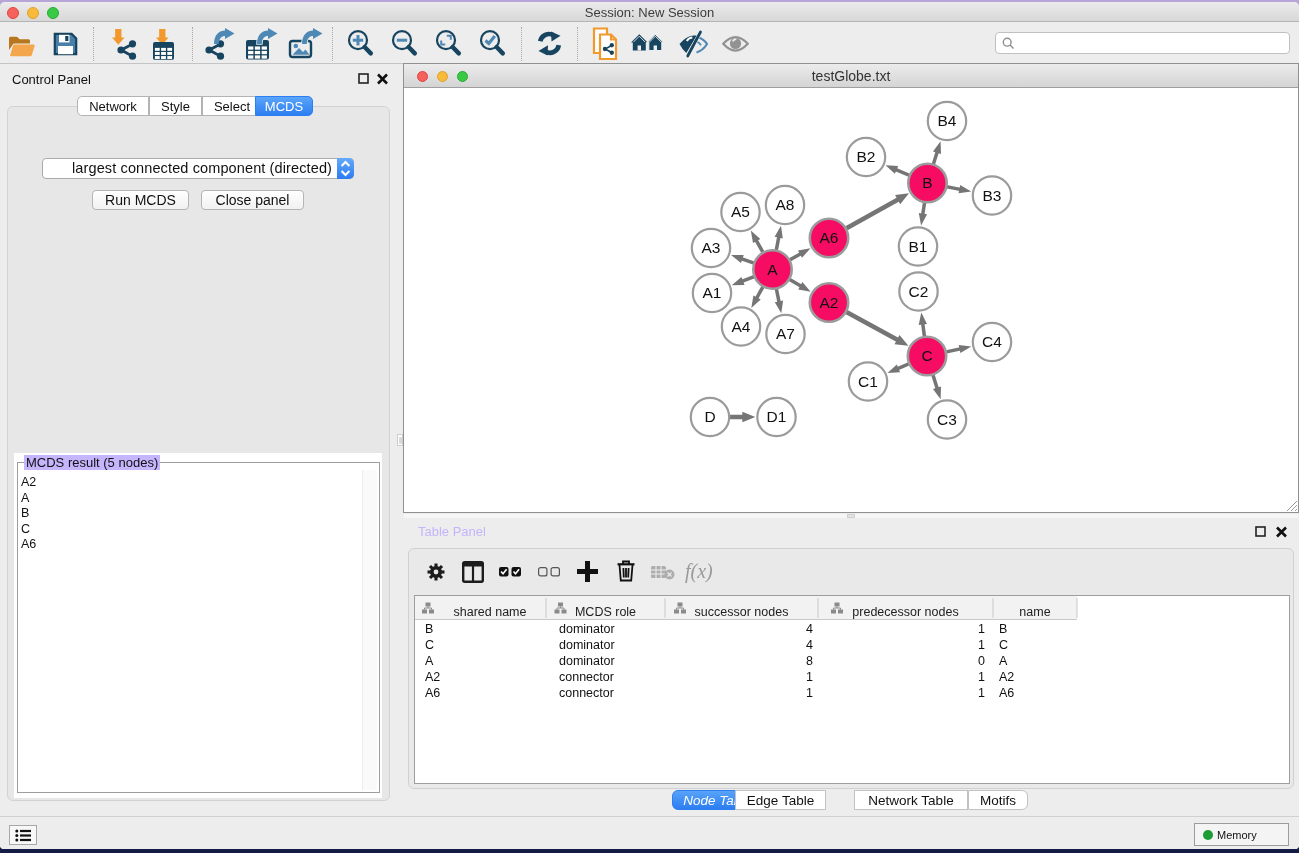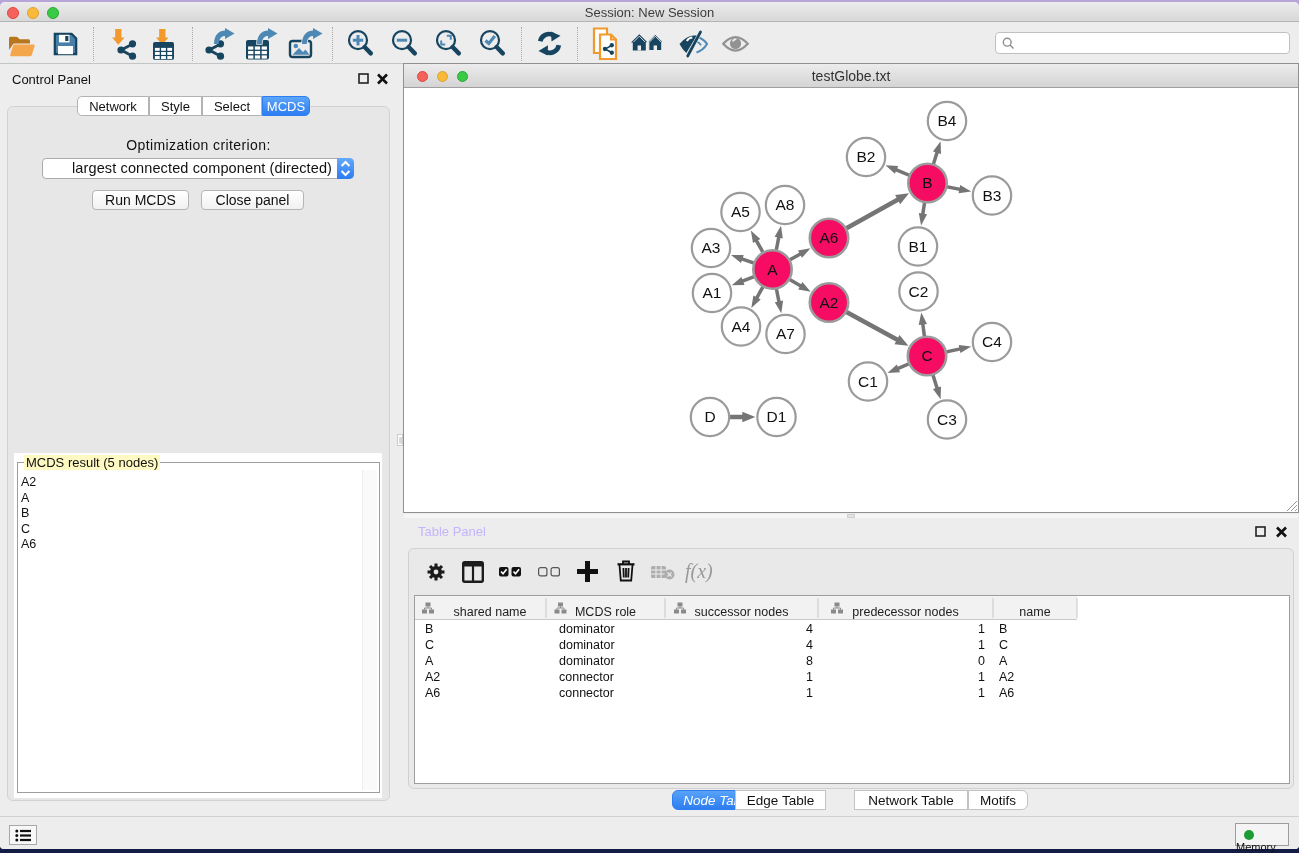--- a/index.html
+++ b/index.html
@@ -24,21 +24,21 @@
 .ctab.sel { background:linear-gradient(#5ba5f9,#2d7ef2); color:#fff; border-color:#2d7ef2; }
 #opt-lbl { position:absolute; left:0px; top:137px; width:397px; text-align:center; font-size:14px; letter-spacing:0.4px; color:#111; }
 #dropdown { position:absolute; left:42px; top:158px; width:312px; height:21px; background:#fff;
    border:1px solid #ababab; border-radius:4px; font-size:14.5px; letter-spacing:0.12px; color:#111; line-height:19px; padding-left:29px; }
 #dd-btn { position:absolute; right:-1px; top:-1px; width:17px; height:21px; border-radius:0 5px 5px 0;
    background:linear-gradient(#64a9fa,#2c7cf1); }
 .btn { position:absolute; height:20px; background:linear-gradient(#ffffff,#f1f1f1); border:1px solid #b5b5b5;
    border-radius:4px; font-size:14px; color:#111; text-align:center; line-height:18px; }
 #cp-white { position:absolute; left:14px; top:453px; width:368px; height:345px; background:#fff; }
 #groupbox { position:absolute; left:17px; top:462px; width:363px; height:331px; border:1px solid #9e9e9e; }
-#gb-legend { position:absolute; left:6px; top:-8px; background:#fef9c3; font-size:13px; color:#111; padding:0 2px; }
+#gb-legend { position:absolute; left:6px; top:-8px; background:#c4b5fd; font-size:13px; color:#111; padding:0 2px; }
 #gb-list { position:absolute; left:3px; top:12px; font-size:12.5px; color:#111; line-height:15.6px; }
 #gb-scroll { position:absolute; right:2px; top:7px; width:15px; height:320px; background:#fafafa;
    border-left:1px solid #ededed; }
 #vgrab { position:absolute; left:397px; top:434px; width:6px; height:12px; background:#fff; border:1px solid #ccc; }
 #netwin { position:absolute; left:403px; top:63px; width:896px; height:450px; background:#fff;
    border:1px solid #909090; }
 #net-tb { position:absolute; left:0; top:0; width:100%; height:24px;
    background:linear-gradient(#ececec,#d4d4d4); border-bottom:1px solid #9f9f9f; }
 #net-title { position:absolute; top:4px; width:100%; text-align:center; font-size:14px; color:#333; }
 #hgrab { position:absolute; left:847px; top:514px; width:8px; height:4px; background:#e3e3e3; border:1px solid #d0d0d0; }
@@ -47,21 +47,21 @@
    border:1px solid #d0d0d0; border-radius:6px; }
 #tbl { position:absolute; left:414px; top:595px; width:876px; height:189px; background:#fff; border:1px solid #9e9e9e; }
 #tbl-hdr { position:absolute; left:415px; top:596px; width:662px; height:24px; background:#f2f2f2; border-bottom:1px solid #c9c9c9; }
 .hlbl { position:absolute; font-size:12.5px; color:#222; text-align:center; height:24px; line-height:24px; }
 .cell { position:absolute; font-size:12.5px; color:#111; height:16px; line-height:16px; }
 .btab { position:absolute; top:790px; height:20px; background:#fff; border:1px solid #c2c2c2; margin-left:-1px;
   text-align:center; font-size:13.5px; color:#111; line-height:19px; }
 .btab.sel { background:linear-gradient(#58a3f8,#2c7df1); color:#fff; border-color:#2d7ef2;font-style:italic; }
 #statusbar { position:absolute; left:0; top:816px; width:100%; height:33px; background:#ededed; border-top:1px solid #d0d0d0; border-radius:0 0 4px 4px; }
 #listbtn { position:absolute; left:9px; top:8px; width:28px; height:20px; background:#f8f8f8; border:1px solid #a8a8a8; }
-#membtn { position:absolute; right:10px; top:6px; width:54px; height:23px; background:#f4f4f4; border:1px solid #9c9c9c;
+#membtn { position:absolute; right:10px; top:6px; width:95px; height:23px; background:#f4f4f4; border:1px solid #9c9c9c;
    font-size:11px; color:#111; }
 </style></head>
 <body>
 <div id="desk">
 <div id="topstrip"></div>
 <div id="winbg"></div>
   <div id="titlebar">
     <div class="tl" style="left:7px;background:#f5615c;border:1px solid #e2463f"></div>
     <div class="tl" style="left:27px;background:#f8ba38;border:1px solid #e0a130"></div>
     <div class="tl" style="left:47px;background:#39ca45;border:1px solid #29a934"></div>
@@ -227,22 +227,21 @@
     </svg>
   <div id="cp-head">Control Panel</div>
   <svg style="position:absolute;left:358px;top:73px" width="32" height="12" viewBox="0 0 32 12">
     <rect x="1" y="1" width="9" height="9" fill="none" stroke="#222" stroke-width="1.6"></rect>
     <path d="M20 1.5 L29 10.5 M29 1.5 L20 10.5" stroke="#111" stroke-width="2.6"></path>
     </svg>
   <div id="cp-box"></div>
   <div class="ctab" style="left:78px;width:72px;border-radius:5px 0 0 5px">Network</div>
     <div class="ctab" style="left:150px;width:53px">Style</div>
     <div class="ctab" style="left:203px;width:60px">Select</div>
-    <div class="ctab sel" style="left:263px;width:48px;border-radius:0 5px 5px 0">MCDS</div>
-  <div id="opt-lbl">Optimization criterion:</div>
+    <div class="ctab sel" style="left:256px;width:58px;border-radius:0 5px 5px 0">MCDS</div>
   <div id="dropdown">largest connected component (directed)
     <div id="dd-btn"><svg width="17" height="21" viewBox="0 0 17 21">
       <path d="M4.6 8 L8.5 4 L12.4 8" fill="none" stroke="#fff" stroke-width="2"></path>
       <path d="M4.6 13 L8.5 17 L12.4 13" fill="none" stroke="#fff" stroke-width="2"></path>
         </svg></div>
   </div>
   <div class="btn" style="left:92px;top:190px;width:97px">Run MCDS</div>
   <div class="btn" style="left:201px;top:190px;width:103px">Close panel</div>
   <div id="cp-white"></div>
   <div id="groupbox">

